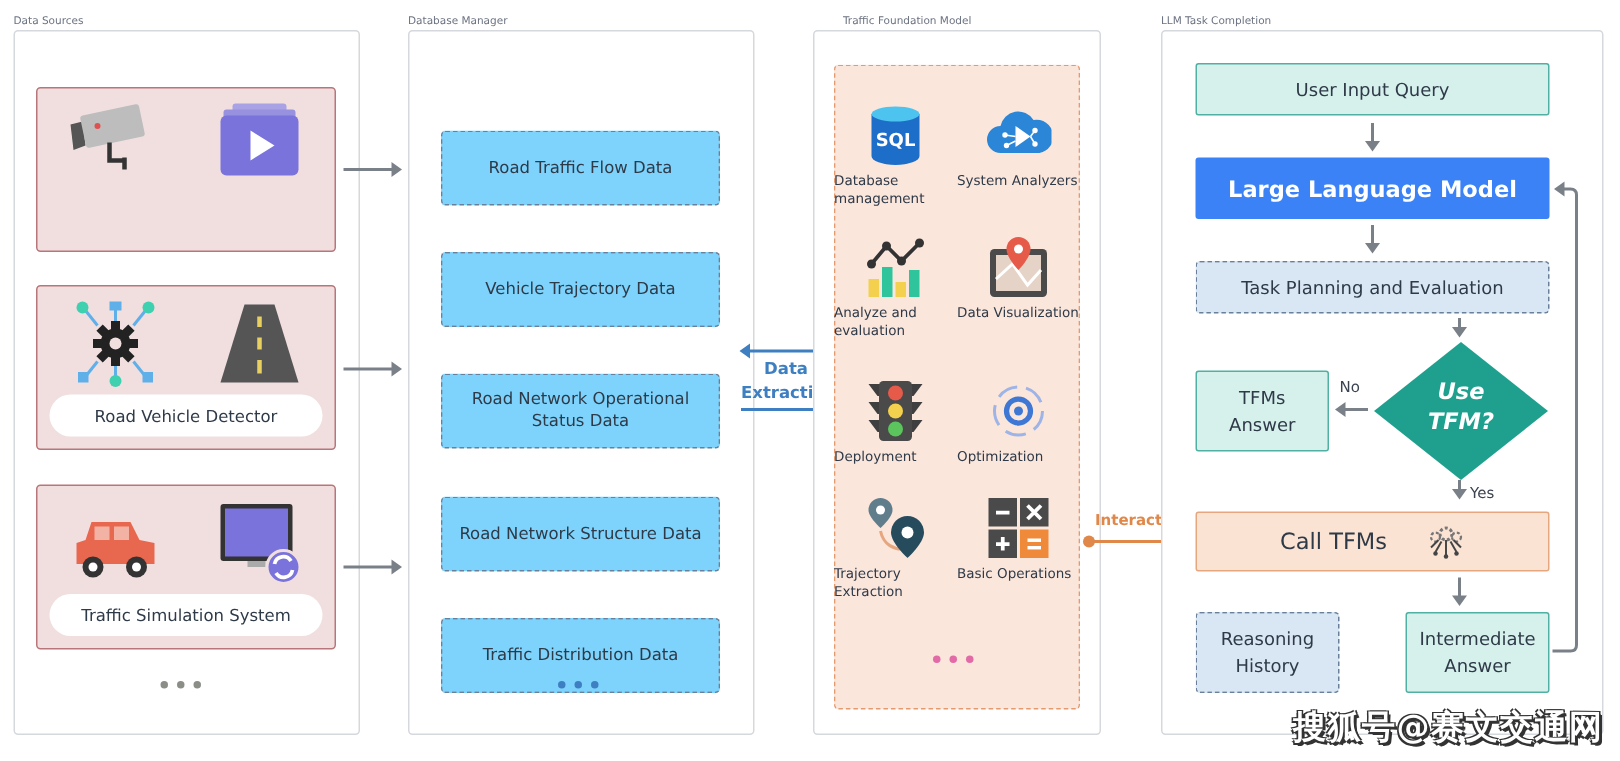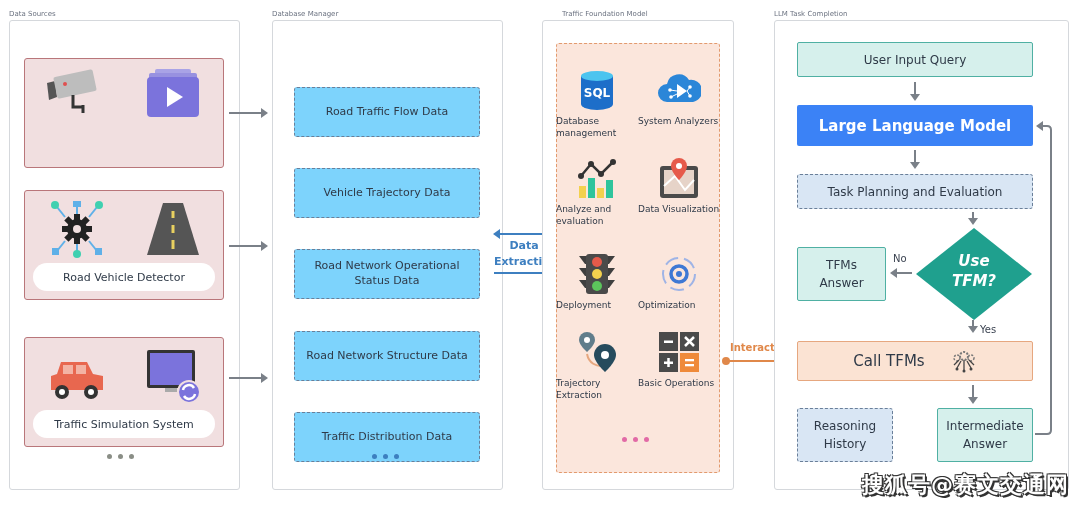--- a/index.html
+++ b/index.html
@@ -102,21 +102,21 @@
   <svg class="src-icon" style="left:118px;" viewBox="0 0 60 60">
     <polygon points="20,4 40,4 56,56 4,56" fill="#555"></polygon>
     <rect x="28.5" y="12" width="3" height="7" fill="#e8d060"></rect>
     <rect x="28.5" y="26" width="3" height="8" fill="#e8d060"></rect>
     <rect x="28.5" y="41" width="3" height="9" fill="#e8d060"></rect>
   </svg>
   <div class="src-pill">Road Vehicle Detector</div>
 </div>
 <div class="gray-arrow" style="left:229px;top:245px;width:37px;"></div>
 
-<div class="src-card" style="top:337px;">
+<div class="src-card" style="top:323px;">
   <svg class="src-icon" style="left:22px;" viewBox="0 0 60 60">
     <path d="M14 16 L40 16 L46 28 L56 30 L56 44 L4 44 L4 30 L10 28 Z" fill="#e8674f"></path>
     <rect x="16" y="19" width="10" height="9" fill="#f3b3a4"></rect>
     <rect x="29" y="19" width="10" height="9" fill="#f3b3a4"></rect>
     <circle cx="15" cy="46" r="7" fill="#333"></circle>
       <circle cx="15" cy="46" r="3" fill="#fff"></circle>
     <circle cx="44" cy="46" r="7" fill="#333"></circle>
       <circle cx="44" cy="46" r="3" fill="#fff"></circle>
   </svg>
   <svg class="src-icon" style="left:118px;" viewBox="0 0 60 60">

